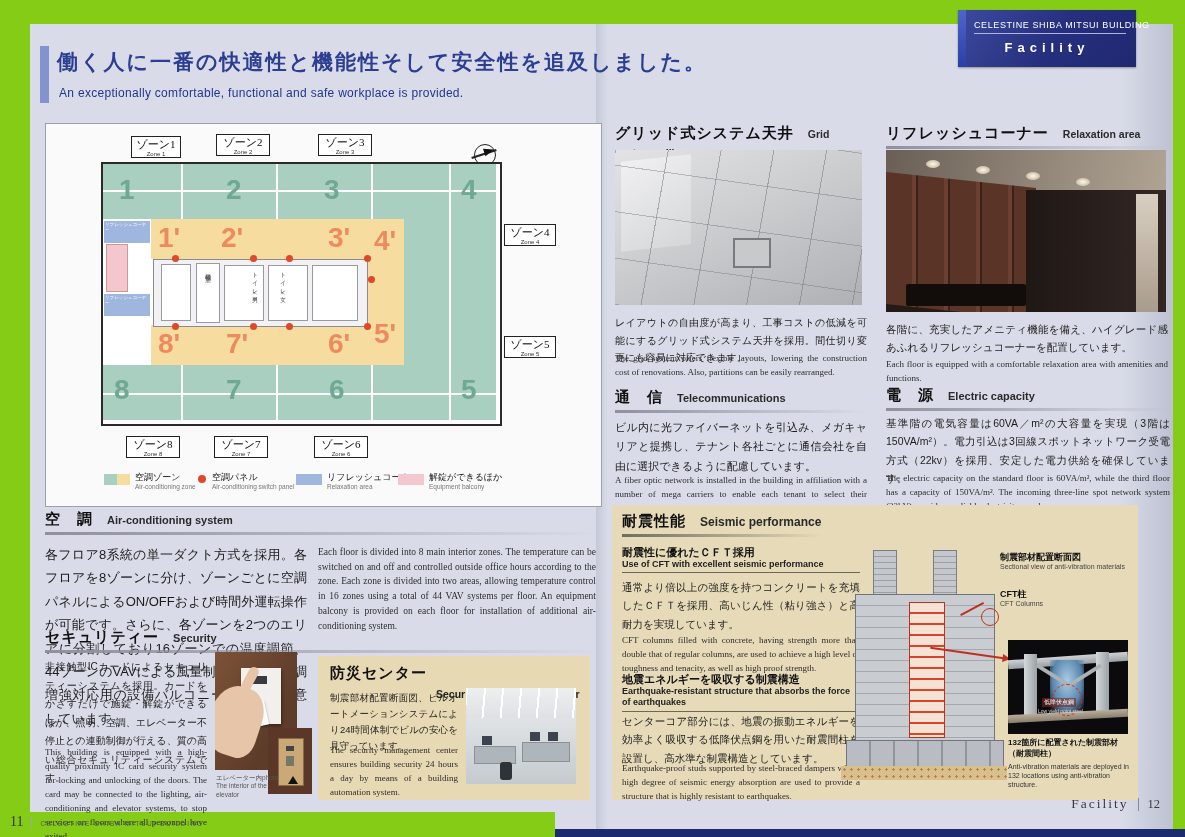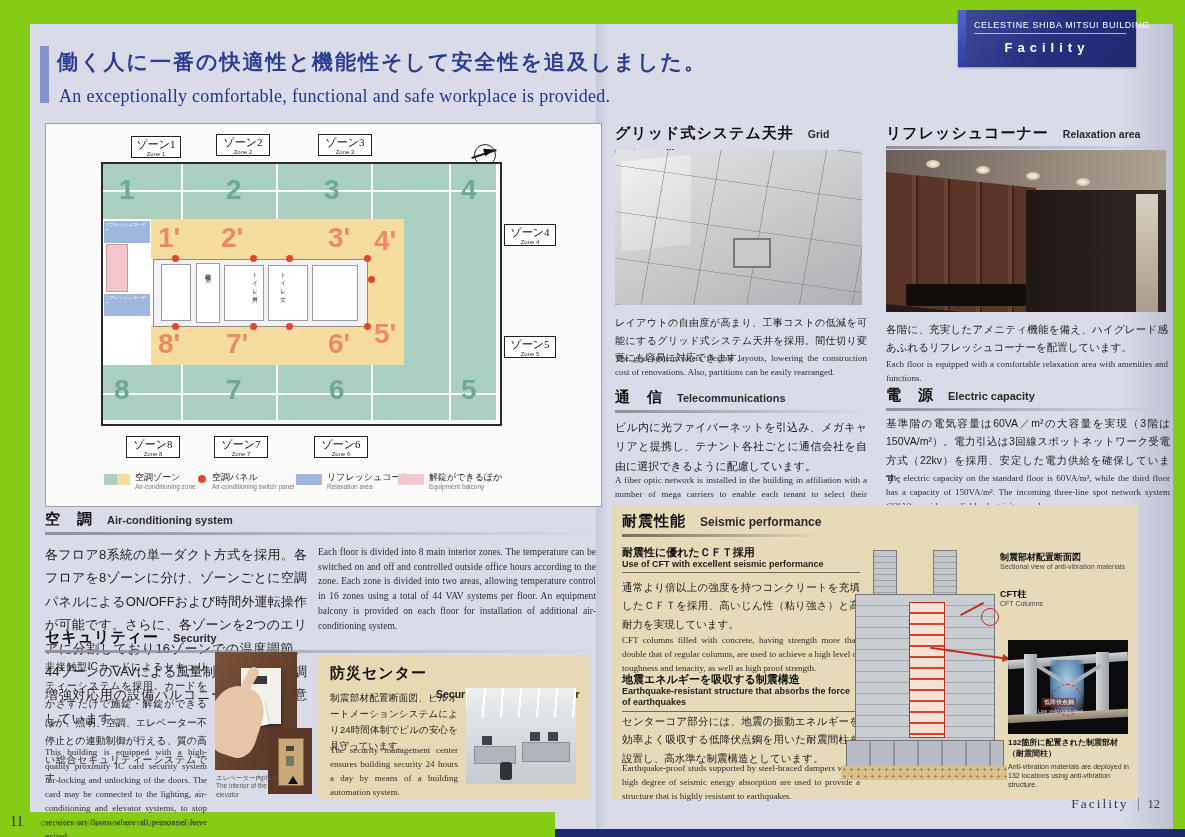--- a/index.html
+++ b/index.html
@@ -14,21 +14,21 @@
   #navy-bar{left:555px;top:829px;width:630px;height:8px;background:#1c2a6e;}
   
   #hdr{left:958px;top:10px;width:178px;height:57px;background:linear-gradient(125deg,#3d4a9e 0%,#262f7d 55%,#1f2870 100%);box-shadow:0 1px 2px rgba(0,0,0,.35);}
   #hdr .stripe{position:absolute;left:0;top:0;width:8px;height:100%;background:linear-gradient(180deg,#4d66cc,#2b3fa8);}
   #hdr .bname{position:absolute;left:16px;top:10px;width:152px;color:#fff;font-size:9px;letter-spacing:.6px;text-align:center;
               border-bottom:1px solid #aeb6dd;padding-bottom:3px;white-space:nowrap;}
   #hdr .fac{position:absolute;left:0;top:30px;width:100%;text-align:center;color:#fff;font-weight:bold;font-size:13px;letter-spacing:5px;}
   
   #tbar{left:40px;top:46px;width:9px;height:57px;background:#8294ce;}
   #title-jp{left:57px;top:48px;font-size:21px;font-weight:bold;color:#2b3e92;letter-spacing:2px;white-space:nowrap;}
-  #title-en{left:59px;top:86px;font-family:Liberation Serif, serif;font-size:18px;color:#20368e;letter-spacing:.3px;}
+  #title-en{left:59px;top:86px;font-family:Liberation Sans, sans-serif;font-size:12px;color:#20368e;letter-spacing:.3px;}
   
   #plan{left:45px;top:123px;width:555px;height:382px;background:#fafafb;border:1px solid #9aa0b0;}
   .zonebox{position:absolute;background:#fff;border:1px solid #222;text-align:center;line-height:1;padding-top:2px;}
   .zonebox .zj{font-family:"Liberation Serif",serif;font-size:11px;color:#111;display:block;}
   .zonebox .ze{font-size:6px;color:#333;display:block;margin-top:1px;}
   #frame{left:55px;top:38px;width:397px;height:260px;border:2px solid #2a2a2a;background:#fff;}
   .gz{position:absolute;background:#a9cfc0;}
   .oz{position:absolute;background:#f6dc9f;}
   .wline{position:absolute;background:#ffffff;}
   .znum{position:absolute;font-weight:bold;font-size:28px;line-height:1;}

